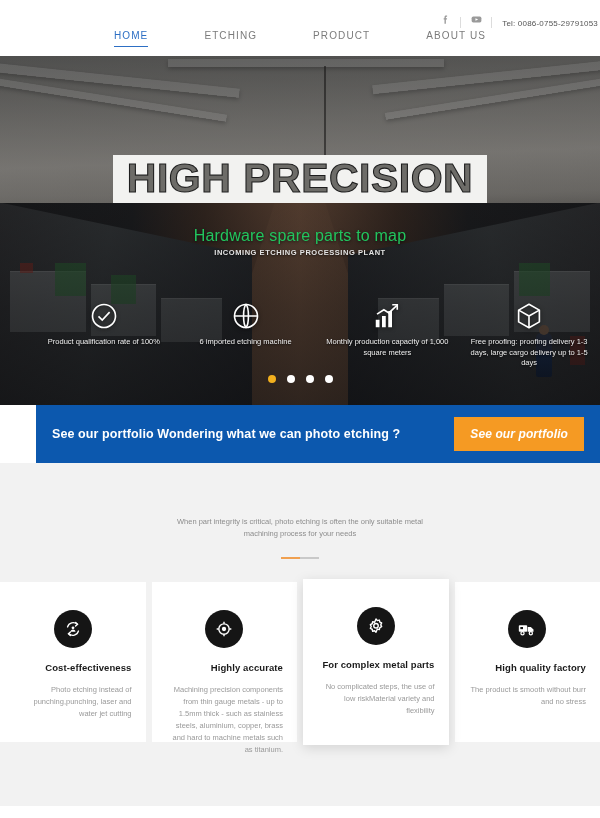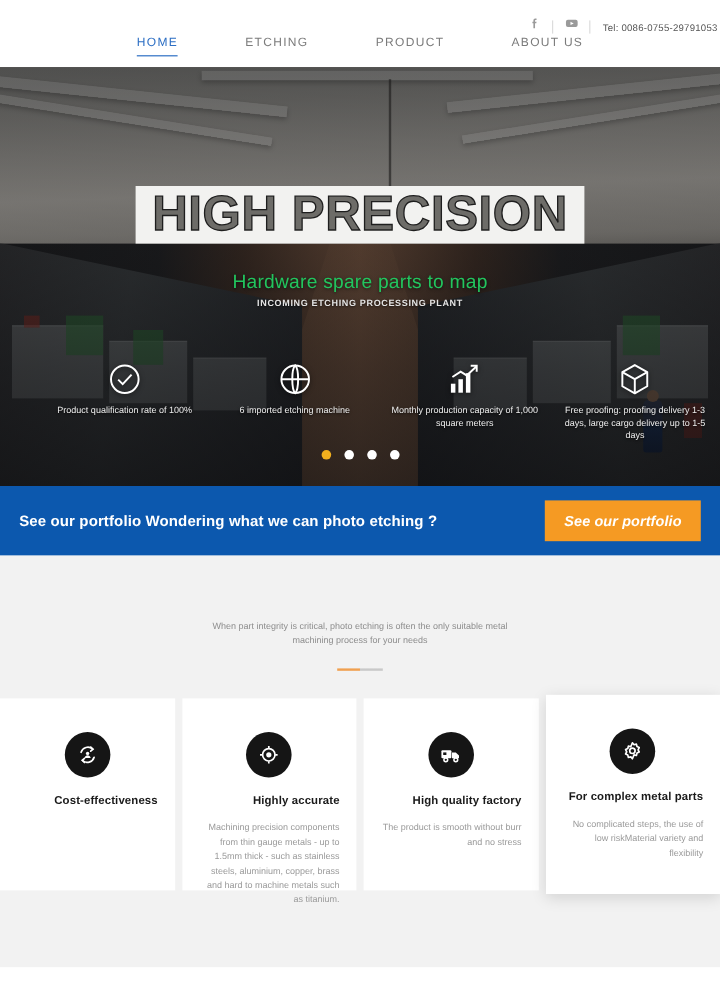--- a/index.html
+++ b/index.html
@@ -166,20 +166,21 @@
     width:8px; height:8px; border-radius:50%; background:#ffffff;
     cursor:pointer;
   }
   .dot.active { background:#f2b01e; }
 
   
   .cta {
     height:58px; background:#0c58ae;
     display:flex; align-items:center; justify-content:space-between;
     padding:0 16px;
+    margin-left:36px;
   }
   .cta-text {
     font-size:12.5px; font-weight:700; color:#ffffff; letter-spacing:.1px;
   }
   .cta-btn {
     background:#f59a23; color:#ffffff;
     font-size:12px; font-weight:700;
     padding:10px 16px; border:0; cursor:pointer;
     letter-spacing:.1px;
     font-style:italic;
@@ -376,53 +377,54 @@
         <svg viewBox="0 0 24 24" fill="none" stroke="currentColor" stroke-width="1.7" stroke-linecap="round">
           <path d="M5.5 9.5A7 7 0 0 1 17 6.3"></path>
             <path d="M15.2 4.3l2.2 2.1-2.3 2"></path>
           <path d="M18.5 14.5A7 7 0 0 1 7 17.7"></path>
             <path d="M8.8 19.7l-2.2-2.1 2.3-2"></path>
           <circle cx="12" cy="10.6" r="1.7" fill="currentColor" stroke="none"></circle>
           <path d="M8.9 15.2c.5-1.8 1.7-2.7 3.1-2.7s2.6.9 3.1 2.7z" fill="currentColor" stroke="none"></path>
         </svg>
       </div>
       <div class="card-title">Cost-effectiveness</div>
+      <div class="card-body">Photo etching instead of punching,punching, laser and water jet cutting</div>
     </div>
 
     <div class="card">
       <div class="card-ico">
         <svg viewBox="0 0 24 24" fill="none" stroke="currentColor" stroke-width="1.7">
           <path d="M12 3.2v2.4M12 18.4v2.4M3.2 12h2.4M18.4 12h2.4"></path>
           <circle cx="12" cy="12" r="6.2"></circle>
           <circle cx="12" cy="12" r="2.6" fill="currentColor" stroke="none"></circle>
         </svg>
       </div>
       <div class="card-title">Highly accurate</div>
       <div class="card-body">Machining precision components from thin gauge metals - up to 1.5mm thick - such as stainless steels, aluminium, copper, brass and hard to machine metals such as titanium.</div>
+    </div>
+
+    <div class="card raised">
+      <div class="card-ico">
+        <svg viewBox="0 0 24 24" fill="none" stroke="currentColor" stroke-width="1.7" stroke-linejoin="round">
+          <path d="M12 3.6l1.6 1.9 2.4-.6.6 2.4 2.2 1.1-1.1 2.2 1.1 2.2-2.2 1.1-.6 2.4-2.4-.6L12 19.6l-1.6-1.9-2.4.6-.6-2.4-2.2-1.1 1.1-2.2-1.1-2.2 2.2-1.1.6-2.4 2.4.6z"></path>
+          <circle cx="12" cy="11.6" r="2.7"></circle>
+        </svg>
+      </div>
+      <div class="card-title">For complex metal parts</div>
+      <div class="card-body">No complicated steps, the use of low riskMaterial variety and flexibility</div>
     </div>
 
     <div class="card">
       <div class="card-ico">
         <svg viewBox="0 0 24 24" fill="currentColor">
           <rect x="2.2" y="7.4" width="10" height="8" rx="1"></rect>
           <path d="M12.8 9.6h3.8l3.2 3.1v2.7h-7z"></path>
           <circle cx="6.6" cy="17" r="1.9" fill="none" stroke="currentColor" stroke-width="1.5"></circle>
           <circle cx="16.6" cy="17" r="1.9" fill="none" stroke="currentColor" stroke-width="1.5"></circle>
           <rect x="4" y="9.6" width="3.2" height="2.6" fill="#151515"></rect>
         </svg>
       </div>
       <div class="card-title">High quality factory</div>
       <div class="card-body">The product is smooth without burr and no stress</div>
     </div>
 
-    <div class="card raised">
-      <div class="card-ico">
-        <svg viewBox="0 0 24 24" fill="none" stroke="currentColor" stroke-width="1.7" stroke-linejoin="round">
-          <path d="M12 3.6l1.6 1.9 2.4-.6.6 2.4 2.2 1.1-1.1 2.2 1.1 2.2-2.2 1.1-.6 2.4-2.4-.6L12 19.6l-1.6-1.9-2.4.6-.6-2.4-2.2-1.1 1.1-2.2-1.1-2.2 2.2-1.1.6-2.4 2.4.6z"></path>
-          <circle cx="12" cy="11.6" r="2.7"></circle>
-        </svg>
-      </div>
-      <div class="card-title">For complex metal parts</div>
-      <div class="card-body">No complicated steps, the use of low riskMaterial variety and flexibility</div>
-    </div>
-
   </div>
 </section>
 
 </body></html>

